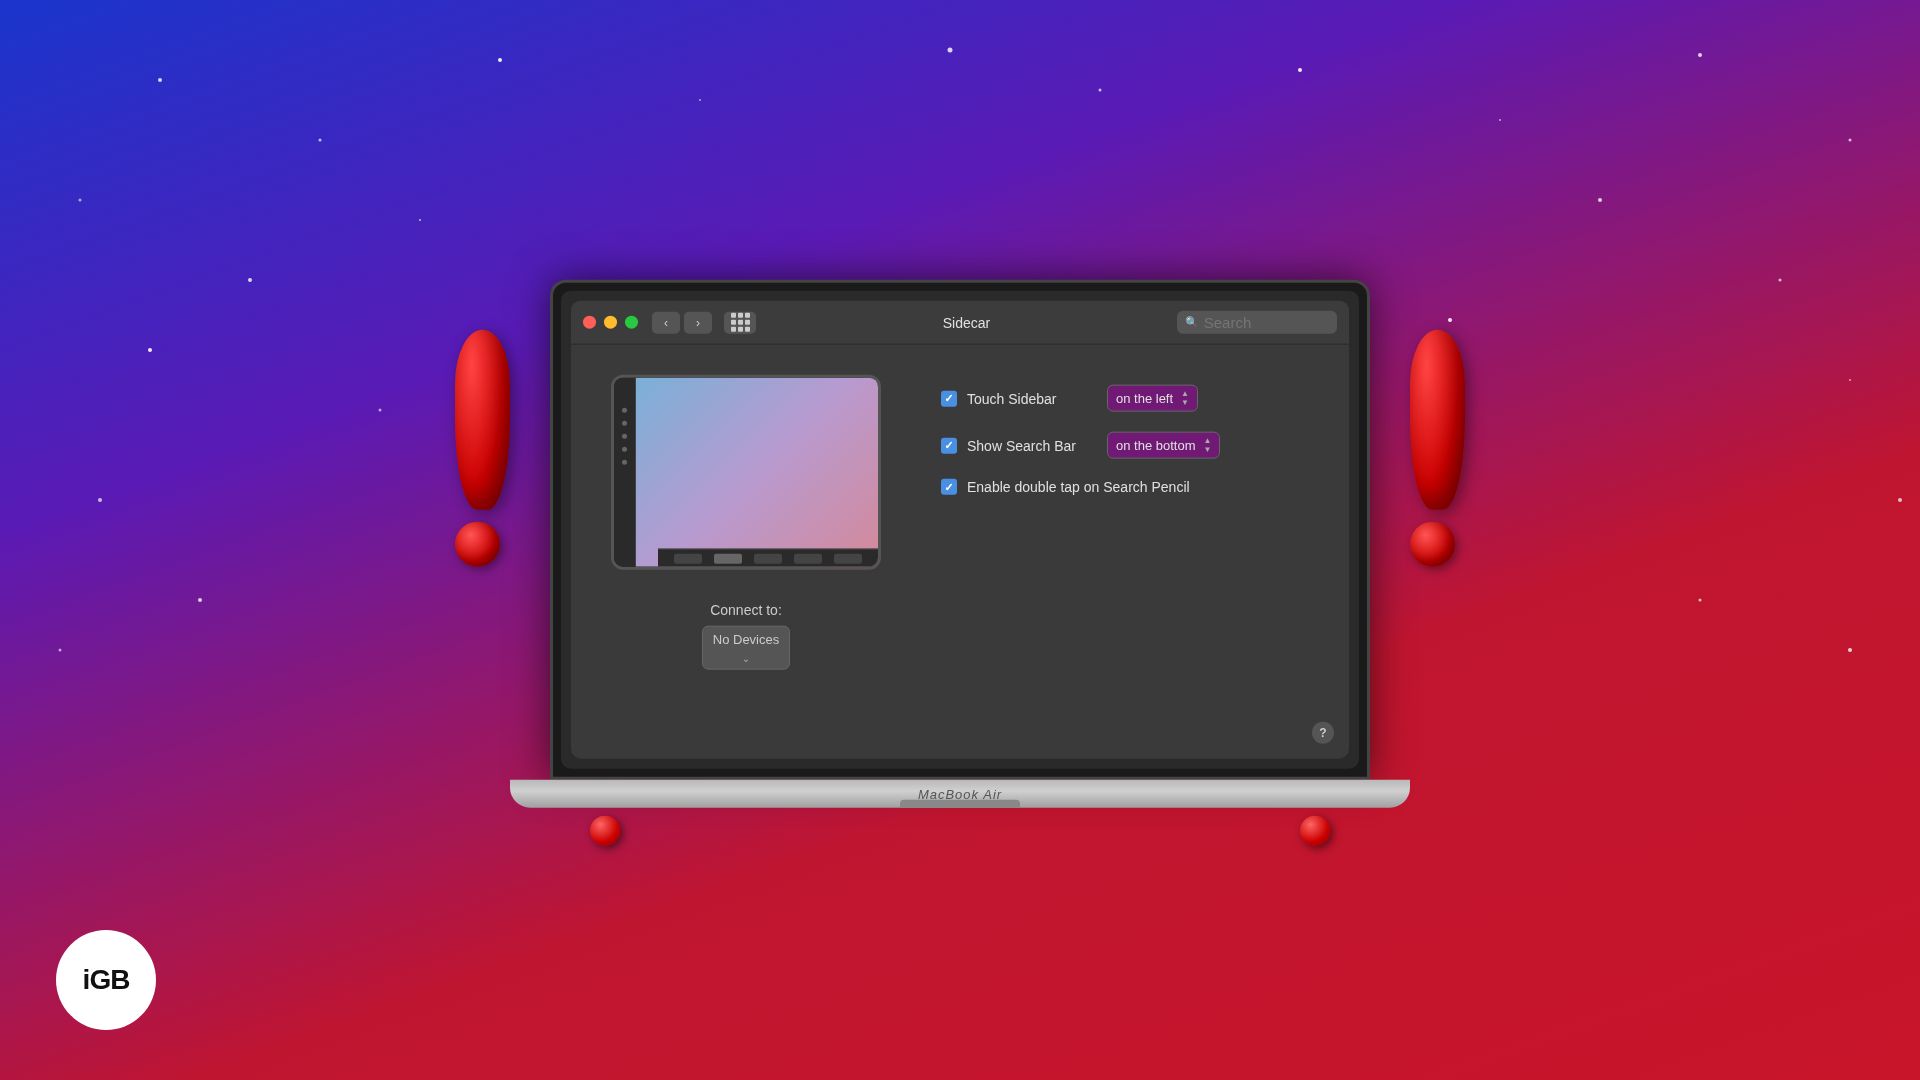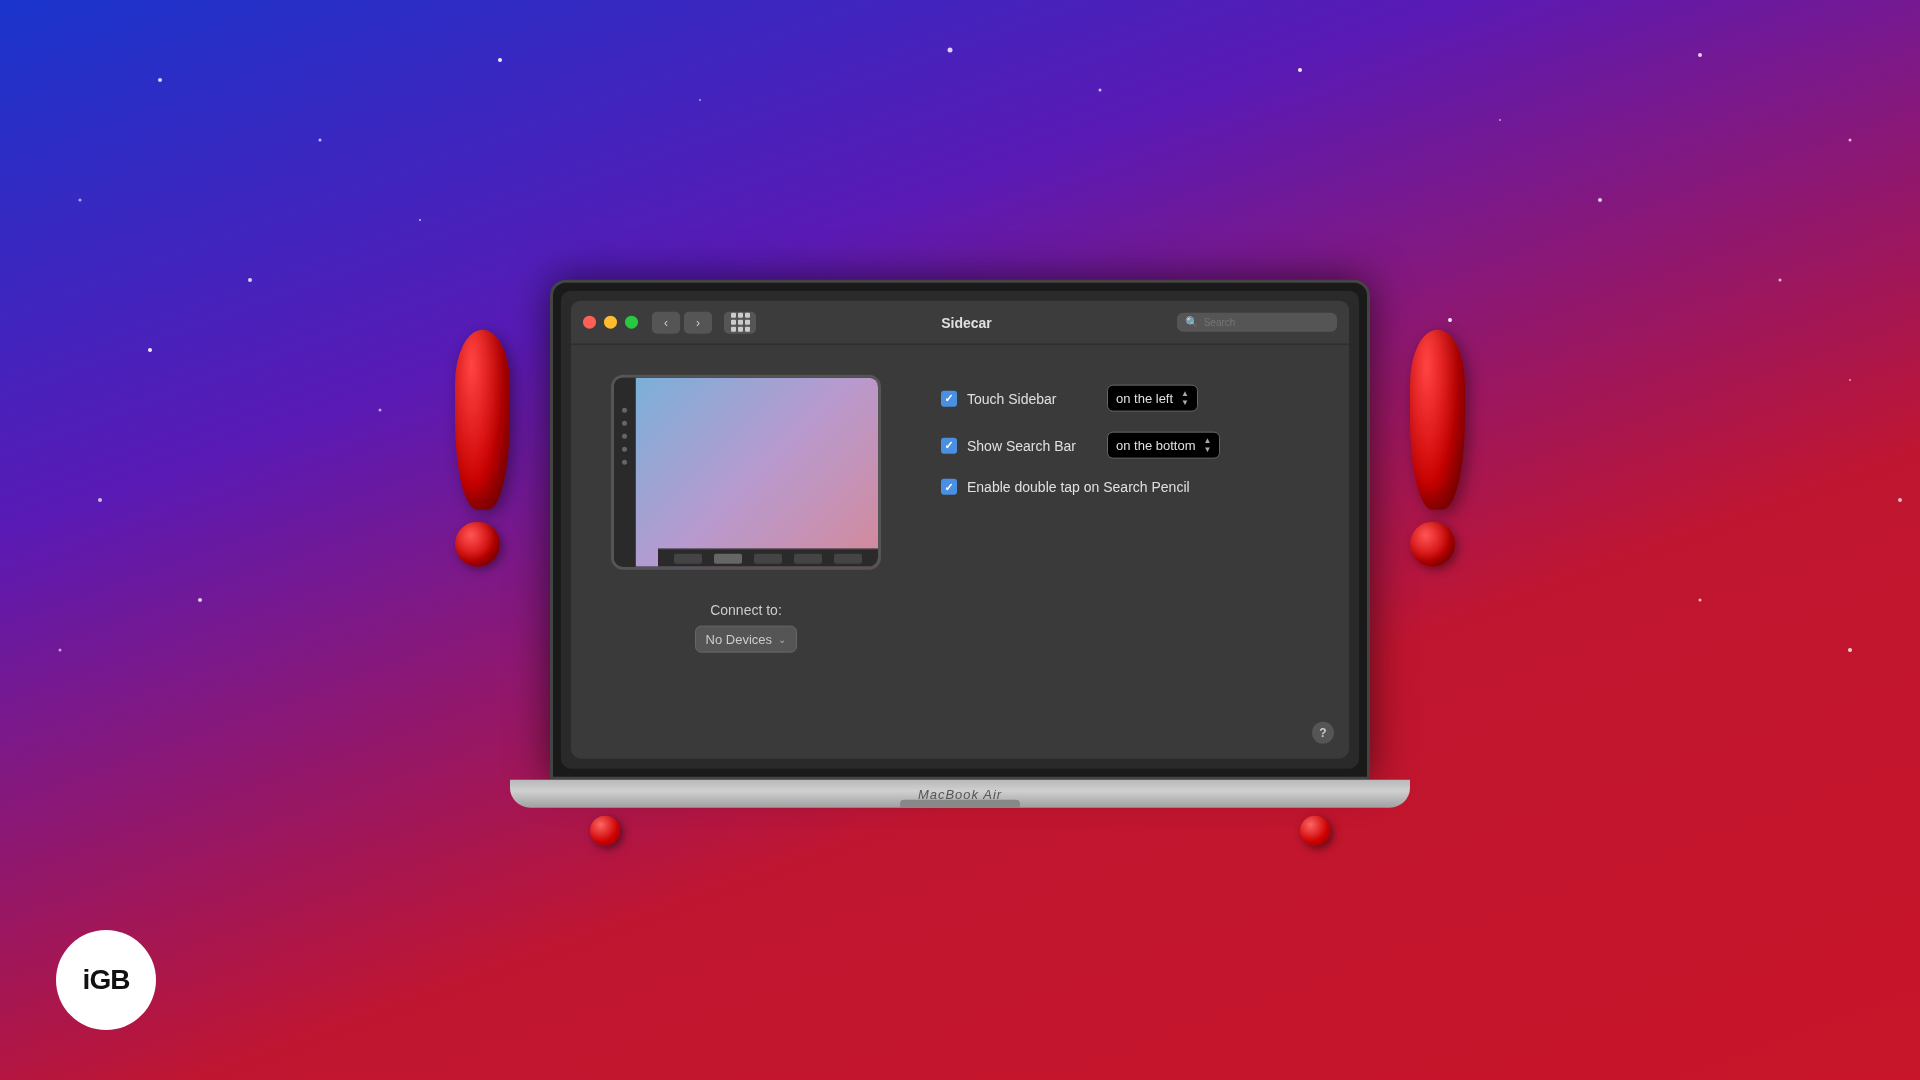--- a/index.html
+++ b/index.html
@@ -152,21 +152,21 @@
       height: 5px;
       background: #ccc;
       border-radius: 1px;
     }
 
     .window-title {
       flex: 1;
       text-align: center;
       color: #e0e0e0;
       font-size: 14px;
-      font-weight: 700;
+      font-weight: 400;
     }
 
     .search-bar {
       display: flex;
       align-items: center;
       background: #555;
       border-radius: 6px;
       padding: 3px 8px;
       gap: 5px;
       width: 160px;
@@ -175,21 +175,21 @@
     .search-icon {
       color: #aaa;
       font-size: 11px;
     }
 
     .search-input {
       background: transparent;
       border: none;
       outline: none;
       color: #ccc;
-      font-size: 10px;
+      font-size: 15px;
       width: 100%;
     }
 
     
     .content {
       flex: 1;
       display: flex;
       padding: 30px 40px;
       gap: 60px;
     }
@@ -274,20 +274,21 @@
 
     .connect-dropdown {
       display: flex;
       align-items: center;
       background: #555;
       border-radius: 6px;
       padding: 5px 10px;
       gap: 6px;
       cursor: pointer;
       border: 1px solid #666;
+      flex-direction: column;
     }
 
     .connect-dropdown-text {
       color: #ccc;
       font-size: 13px;
     }
 
     .dropdown-arrow {
       color: #aaa;
       font-size: 10px;
@@ -327,21 +328,21 @@
 
     .setting-label {
       color: #e0e0e0;
       font-size: 14px;
       min-width: 130px;
     }
 
     .select-control {
       display: flex;
       align-items: center;
-      background: #000000;
+      background: #701a75;
       border-radius: 6px;
       padding: 4px 8px;
       gap: 4px;
       cursor: pointer;
       border: 1px solid #666;
     }
 
     .select-text {
       color: #e0e0e0;
       font-size: 13px;

